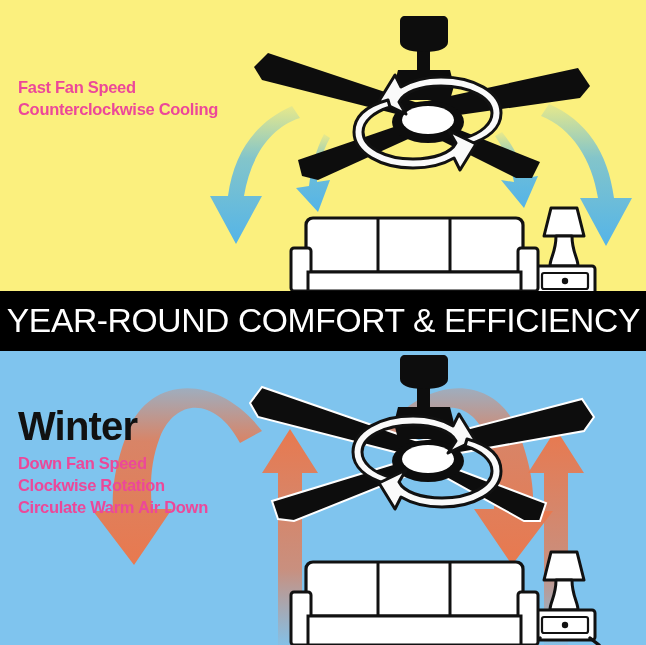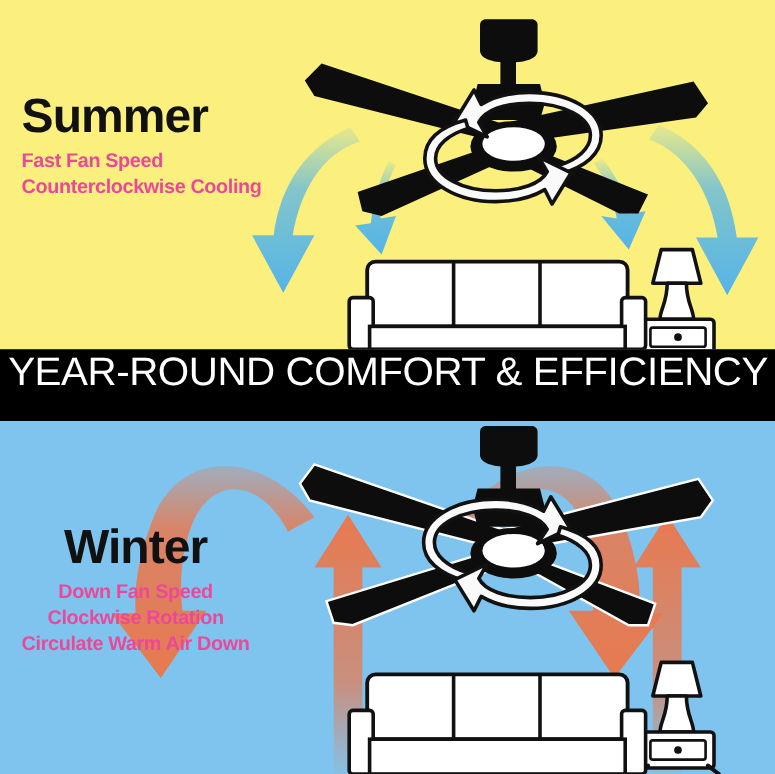--- a/index.html
+++ b/index.html
@@ -2,33 +2,33 @@
 <html><head>
 <meta charset="utf-8">
 <style>
   html,body{margin:0;padding:0;background:#fff;}
   body{font-family:"Liberation Sans","DejaVu Sans",sans-serif;}
   #page{
     position:relative;width:646px;height:645px;overflow:hidden;
   }
   .panel{position:absolute;left:0;width:646px;overflow:hidden;}
   #summer-panel{top:0;height:291px;background:#FBF07E;}
-  #banner{top:291px;height:60px;background:#000000;display:flex;align-items:flex-start;justify-content:center;}
+  #banner{top:291px;height:60px;background:#000000;display:flex;align-items:center;justify-content:center;}
   #winter-panel{top:351px;height:294px;background:#7FC4EE;}
 
   .banner-text{
     color:#ffffff;font-size:33px;font-weight:400;letter-spacing:-0.4px;
     font-family:"Liberation Sans","DejaVu Sans",sans-serif;
     white-space:nowrap;
     transform:scaleX(1.02);
   }
 
   .text-block{position:absolute;z-index:40;}
   #summer-text{left:18px;top:77px;}
-  #winter-text{left:18px;top:436px;text-align:center;}
+  #winter-text{left:18px;top:406px;}
   .season-title{
     font-size:40px;font-weight:bold;color:#111;line-height:1;margin:0 0 7px 0;
     letter-spacing:-0.8px;
   }
   .season-line{
     font-size:16.5px;font-weight:bold;color:#ec4899;line-height:1.32;
     letter-spacing:-0.3px;white-space:nowrap;
   }
 
   .art{position:absolute;left:0;top:0;}
@@ -145,21 +145,20 @@
           <rect x="291" y="248" width="20" height="43" rx="3" fill="#FFFFFF" stroke="#111111" stroke-width="3"></rect>
           <rect x="518" y="248" width="20" height="43" rx="3" fill="#FFFFFF" stroke="#111111" stroke-width="3"></rect>
 
           <rect x="308" y="272" width="213" height="19" fill="#FFFFFF" stroke="#111111" stroke-width="3"></rect>
         </g>
       </g>
     </svg>
   </div>
 
   <div class="text-block" id="summer-text">
-    <div class="season-title">Summer</div>
     <div class="season-line">Fast Fan Speed</div>
     <div class="season-line">Counterclockwise Cooling</div>
   </div>
 
   <div class="panel" id="banner">
     <div class="banner-text">YEAR-ROUND COMFORT &amp; EFFICIENCY</div>
   </div>
 
   <div class="panel" id="winter-panel">
     <svg class="art fullsvg" width="646" height="294" viewBox="0 0 646 294">

